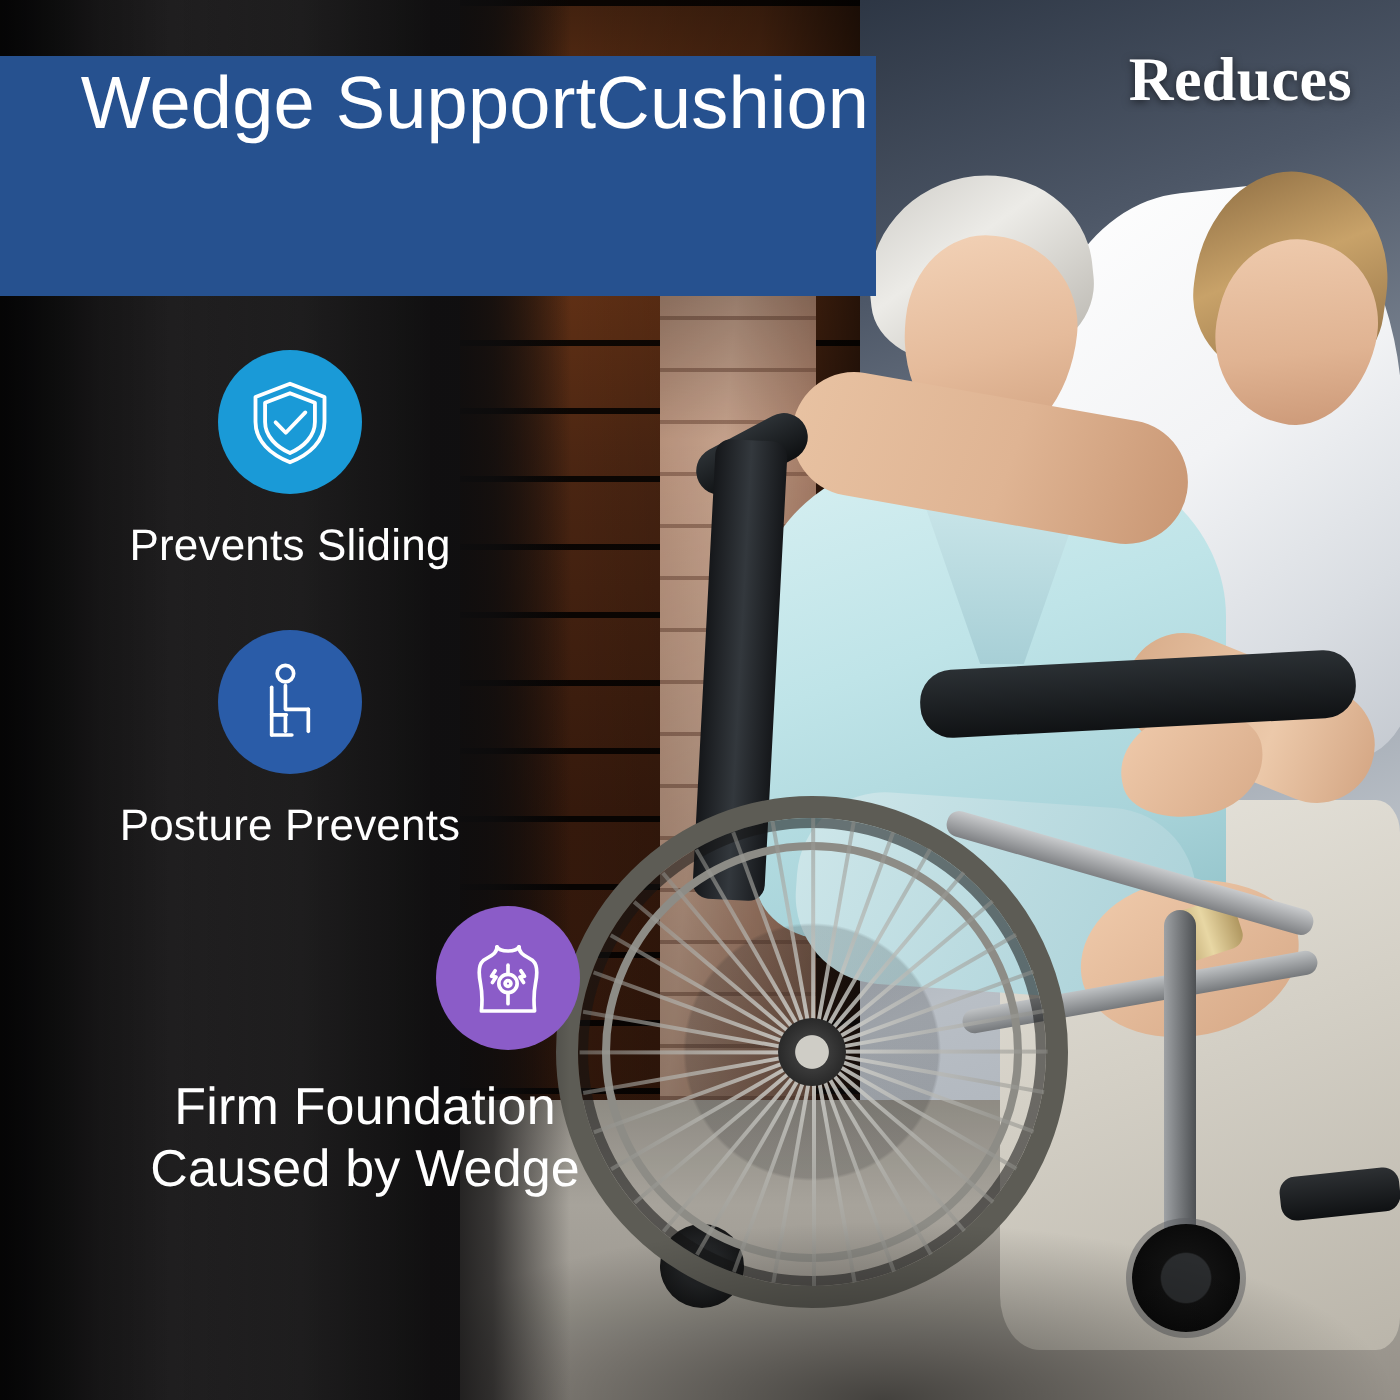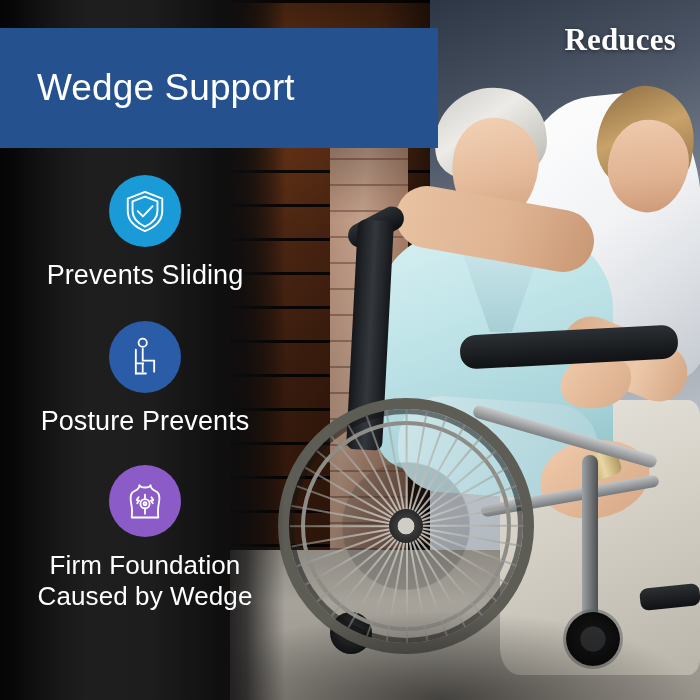--- a/index.html
+++ b/index.html
@@ -218,52 +218,52 @@
   }
   .left-fade {
     position: absolute; left: 215px; top: 0; width: 70px; height: 700px;
     background: linear-gradient(90deg, rgba(16,15,16,.97) 0%, rgba(16,15,16,.72) 45%, rgba(16,15,16,0) 100%);
   }
 
   
   .title-banner {
     position: absolute; left: 0; top: 28px; width: 438px; height: 120px;
     background: #26518f;
-    display: flex; flex-direction: column; justify-content: center;
+    display: flex; justify-content: center;
     padding-left: 37px;
   }
   .title-line {
     color: #ffffff; font-size: 37px; font-weight: 400;
     line-height: 1.28; letter-spacing: .1px; white-space: nowrap;
   }
 
   .logo {
     position: absolute; right: 24px; top: 22px;
     color: #ffffff; font-family: "Liberation Serif", serif;
     font-size: 31px; font-weight: 700; letter-spacing: .2px;
     text-shadow: 0 1px 4px rgba(0,0,0,.55);
   }
 
   .features { position: absolute; left: 0; top: 175px; width: 290px; }
   .feature { display: flex; flex-direction: column; align-items: center; }
   .f1 { margin-top: 0px; }
   .f2 { margin-top: 30px; }
-  .f3 { margin-top: 28px; }
+  .f3 { margin-top: 28px; align-items: flex-end; }
 
   .icon-circle {
     width: 72px; height: 72px; border-radius: 50%;
     display: flex; align-items: center; justify-content: center;
   }
   .ic-shield  { background: #1a9ad7; }
   .ic-posture { background: #2a5ca8; }
   .ic-back    { background: #8b5cc8; }
 
   .f-label {
     margin-top: 13px; color: #ffffff; text-align: center;
-    font-size: 27px; font-weight: 400; line-height: 1.14;
+    font-size: 22px; font-weight: 400; line-height: 1.14;
     letter-spacing: .1px; white-space: nowrap;
   }
   .f-label.multi { font-size: 26px; line-height: 1.2; }
 </style>
 </head>
 <body>
 
 <div id="stage">
 
   <div class="photo">
@@ -342,20 +342,21 @@
       <div class="wc-hub"></div>
     </div>
 
     <div class="floor-shadow"></div>
     <div class="left-fade"></div>
     <div class="left-panel"></div>
   </div>
 
   <div class="title-banner">
     <div class="title-line">Wedge Support</div>
+    <div class="title-line">Cushion</div>
   </div>
 
   <div class="logo">Reduces</div>
 
   <div class="features">
 
     <div class="feature f1">
       <div class="icon-circle ic-shield">
         <svg width="46" height="46" viewBox="0 0 48 48" fill="none" stroke="#ffffff" stroke-width="2" stroke-linecap="round" stroke-linejoin="round">
           <path d="M24 4 L42 11 V24 C42 34 34 41 24 45 C14 41 6 34 6 24 V11 Z"></path>

